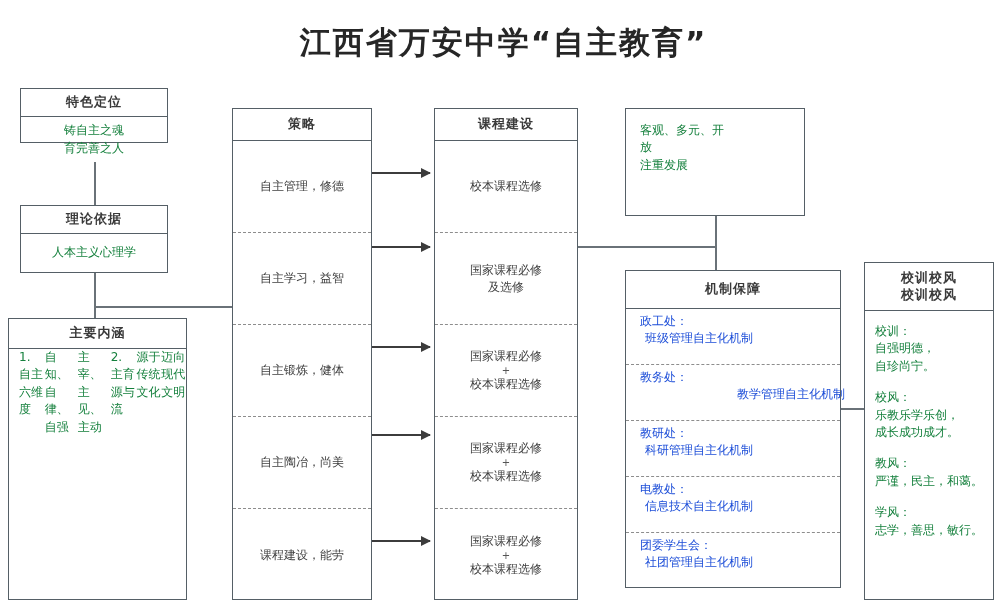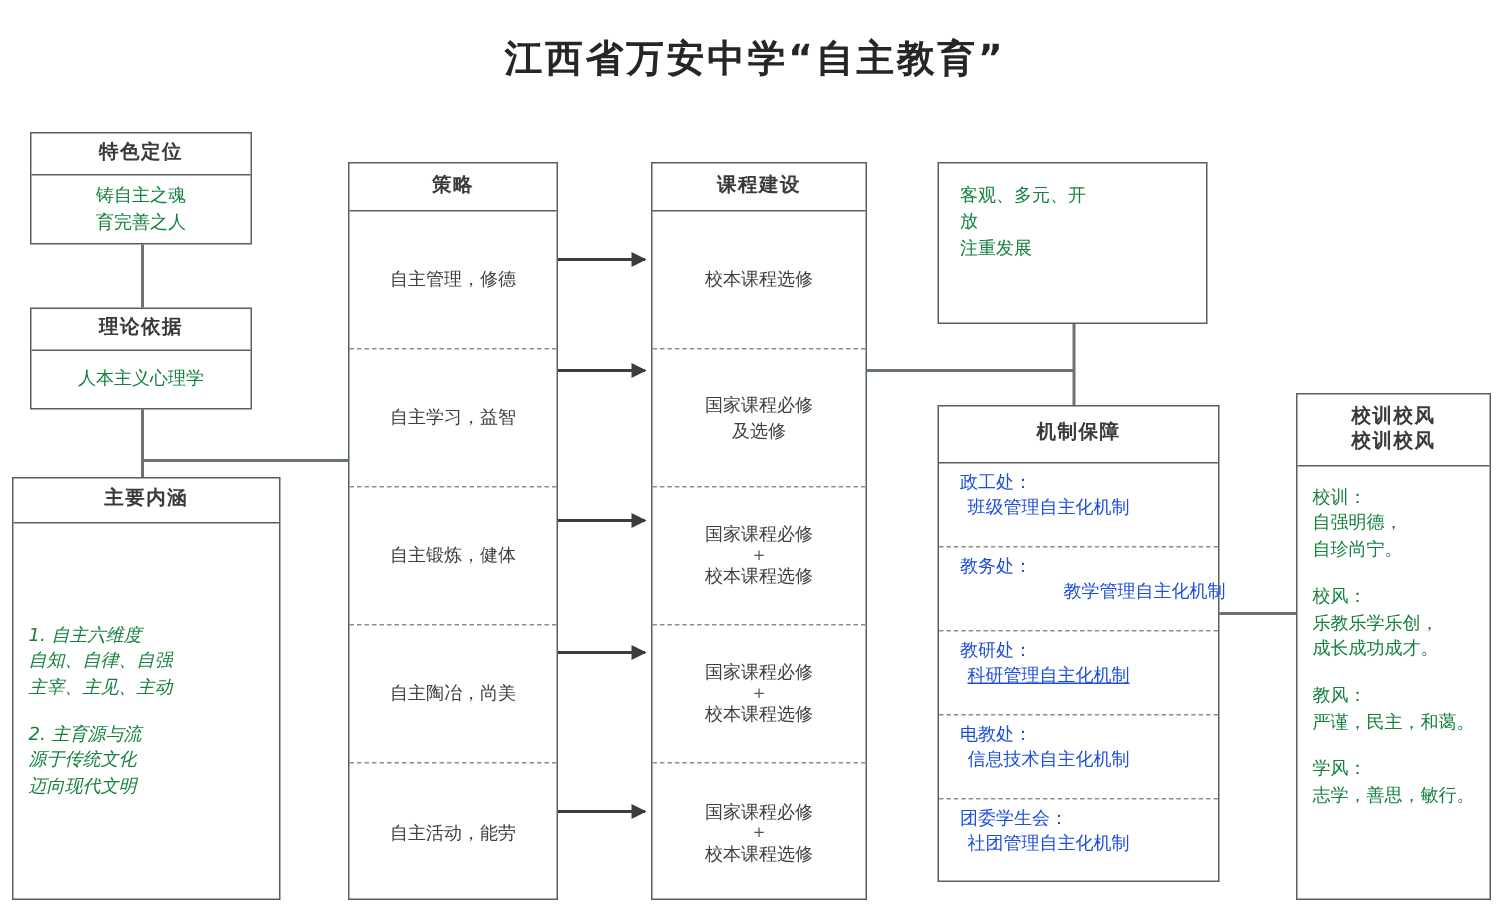--- a/index.html
+++ b/index.html
@@ -45,21 +45,21 @@
     line-height: 1.45;
   }
 
   
   #title {
     position: absolute;
     left: 0;
     top: 22px;
     width: 1007px;
     text-align: center;
-    font-size: 25px;
+    font-size: 31px;
     font-weight: bold;
     color: #262626;
     letter-spacing: 2px;
     z-index: 5;
   }
   .row {
     box-sizing: border-box;
     display: flex;
     align-items: center;
     justify-content: center;
@@ -135,56 +135,56 @@
   <div class="arrow" style="left:372px; top:246px; width:58px;"></div>
   <div class="arrow" style="left:372px; top:346px; width:58px;"></div>
   <div class="arrow" style="left:372px; top:434px; width:58px;"></div>
   <div class="arrow" style="left:372px; top:540px; width:58px;"></div>
 
   <div class="line-h" style="left:578px; top:246px; width:138px;"></div>
   <div class="line-v" style="left:715px; top:216px; height:55px;"></div>
 
   <div class="line-h" style="left:803px; top:408px; width:62px;"></div>
 
-  <div class="box" style="left:20px; top:88px; width:148px; height:75px;">
+  <div class="box" style="left:20px; top:88px; width:148px; height:55px;">
     <div class="box-head txt-md" style="height:28px;">特色定位</div>
     <div class="box-body txt-sm" style="height:45px; display:flex; flex-direction:column; align-items:center; justify-content:center; text-align:center;">
       <span>铸自主之魂</span>
       <span>育完善之人</span>
     </div>
   </div>
 
   <div class="box" style="left:20px; top:205px; width:148px; height:68px;">
     <div class="box-head txt-md" style="height:28px;">理论依据</div>
     <div class="box-body txt-sm" style="height:38px; display:flex; align-items:center; justify-content:center; text-align:center;">
       <span>人本主义心理学</span>
     </div>
   </div>
 
   <div class="box" style="left:8px; top:318px; width:179px; height:282px;">
     <div class="box-head txt-md" style="height:30px;">主要内涵</div>
-    <div class="box-body txt-sm" style="height:250px; display:flex; flex-direction:column; align-items:flex-start; justify-content:center; padding-left:10px;font-style:italic;">
+    <div class="box-body txt-sm" style="height:250px; display:flex; flex-direction:row; align-items:flex-start; justify-content:center; padding-left:10px;">
       <span>1. 自主六维度</span>
       <span>自知、自律、自强</span>
       <span>主宰、主见、主动</span>
       <span style="height:14px;"></span>
       <span>2. 主育源与流</span>
       <span>源于传统文化</span>
       <span>迈向现代文明</span>
     </div>
   </div>
 
   <div class="box" style="left:232px; top:108px; width:140px; height:492px;">
     <div class="box-head txt-md" style="height:32px;">策略</div>
     <div style="height:460px;">
       <div class="row txt-sm" style="height:92px;">自主管理，修德</div>
       <div class="row txt-sm" style="height:92px;">自主学习，益智</div>
       <div class="row txt-sm" style="height:92px;">自主锻炼，健体</div>
       <div class="row txt-sm" style="height:92px;text-align:center;">自主陶冶，尚美</div>
-      <div class="row txt-sm" style="height:92px;">自主活动，能劳</div>
+      <div class="row txt-sm" style="height:92px;">课程建设，能劳</div>
     </div>
   </div>
 
   <div class="box" style="left:434px; top:108px; width:144px; height:492px;">
     <div class="box-head txt-md" style="height:32px;">课程建设</div>
     <div style="height:460px;">
       <div class="row txt-sm" style="height:92px;">
         <span>校本课程选修</span>
         <span class="plus"></span>
         <span></span>
@@ -213,34 +213,34 @@
   </div>
 
   <div class="box" style="left:625px; top:108px; width:180px; height:108px;">
     <div class="box-body txt-sm" style="height:78px; display:flex; flex-direction:column; align-items:flex-start; justify-content:center; padding-left:14px;">
       <span>客观、多元、开</span>
       <span>放</span>
       <span>注重发展</span>
     </div>
   </div>
 
-  <div class="box" style="left:625px; top:270px; width:188px; height:318px;">
+  <div class="box" style="left:625px; top:270px; width:216px; height:318px;">
     <div class="box-head txt-md" style="height:38px;">机制保障</div>
     <div style="height:280px;">
       <div class="row-left txt-sm" style="height:56px;">
         <span>政工处：</span>
         <span style="padding-left:10px;">班级管理自主化机制</span>
       </div>
       <div class="row-left txt-sm" style="height:56px;">
         <span>教务处：</span>
         <span style="padding-left:10px;text-align:right;">教学管理自主化机制</span>
       </div>
       <div class="row-left txt-sm" style="height:56px;">
         <span>教研处：</span>
-        <span style="padding-left:10px;text-decoration:underline;">科研管理自主化机制</span>
+        <span style="padding-left:10px;">科研管理自主化机制</span>
       </div>
       <div class="row-left txt-sm" style="height:56px;">
         <span>电教处：</span>
         <span style="padding-left:10px;">信息技术自主化机制</span>
       </div>
       <div class="row-left txt-sm" style="height:56px;">
         <span>团委学生会：</span>
         <span style="padding-left:10px;">社团管理自主化机制</span>
       </div>
     </div>

